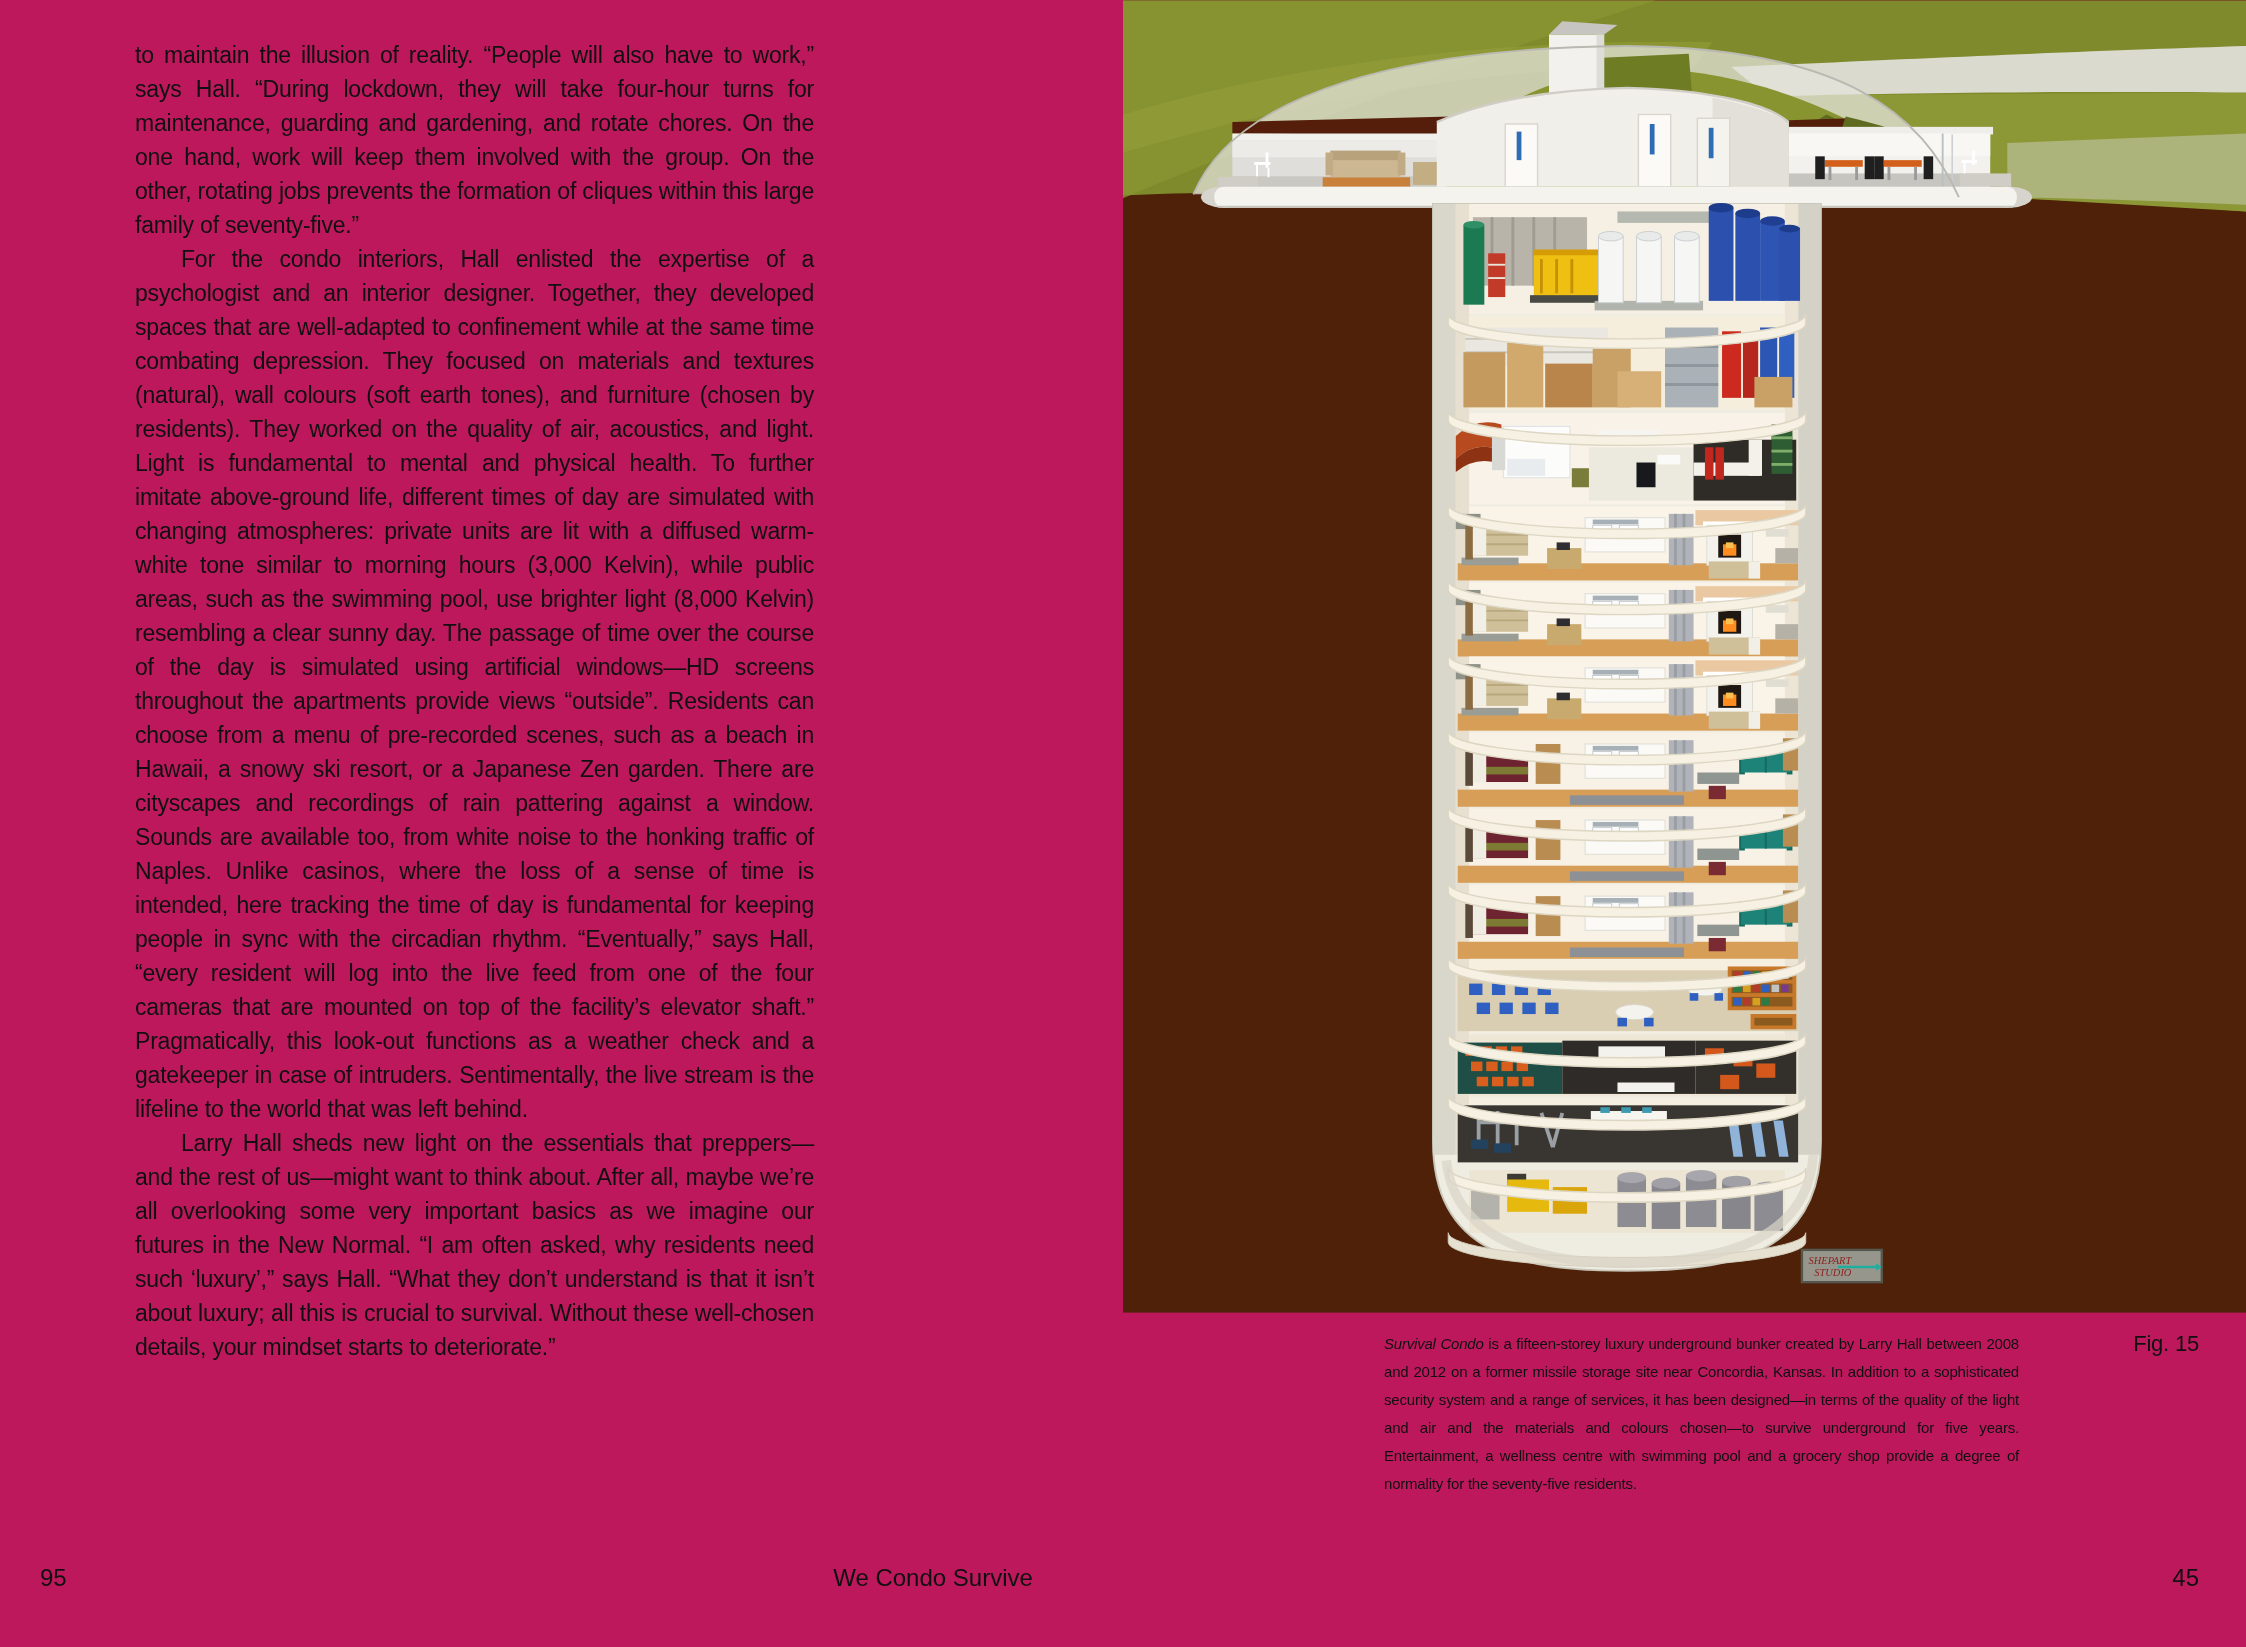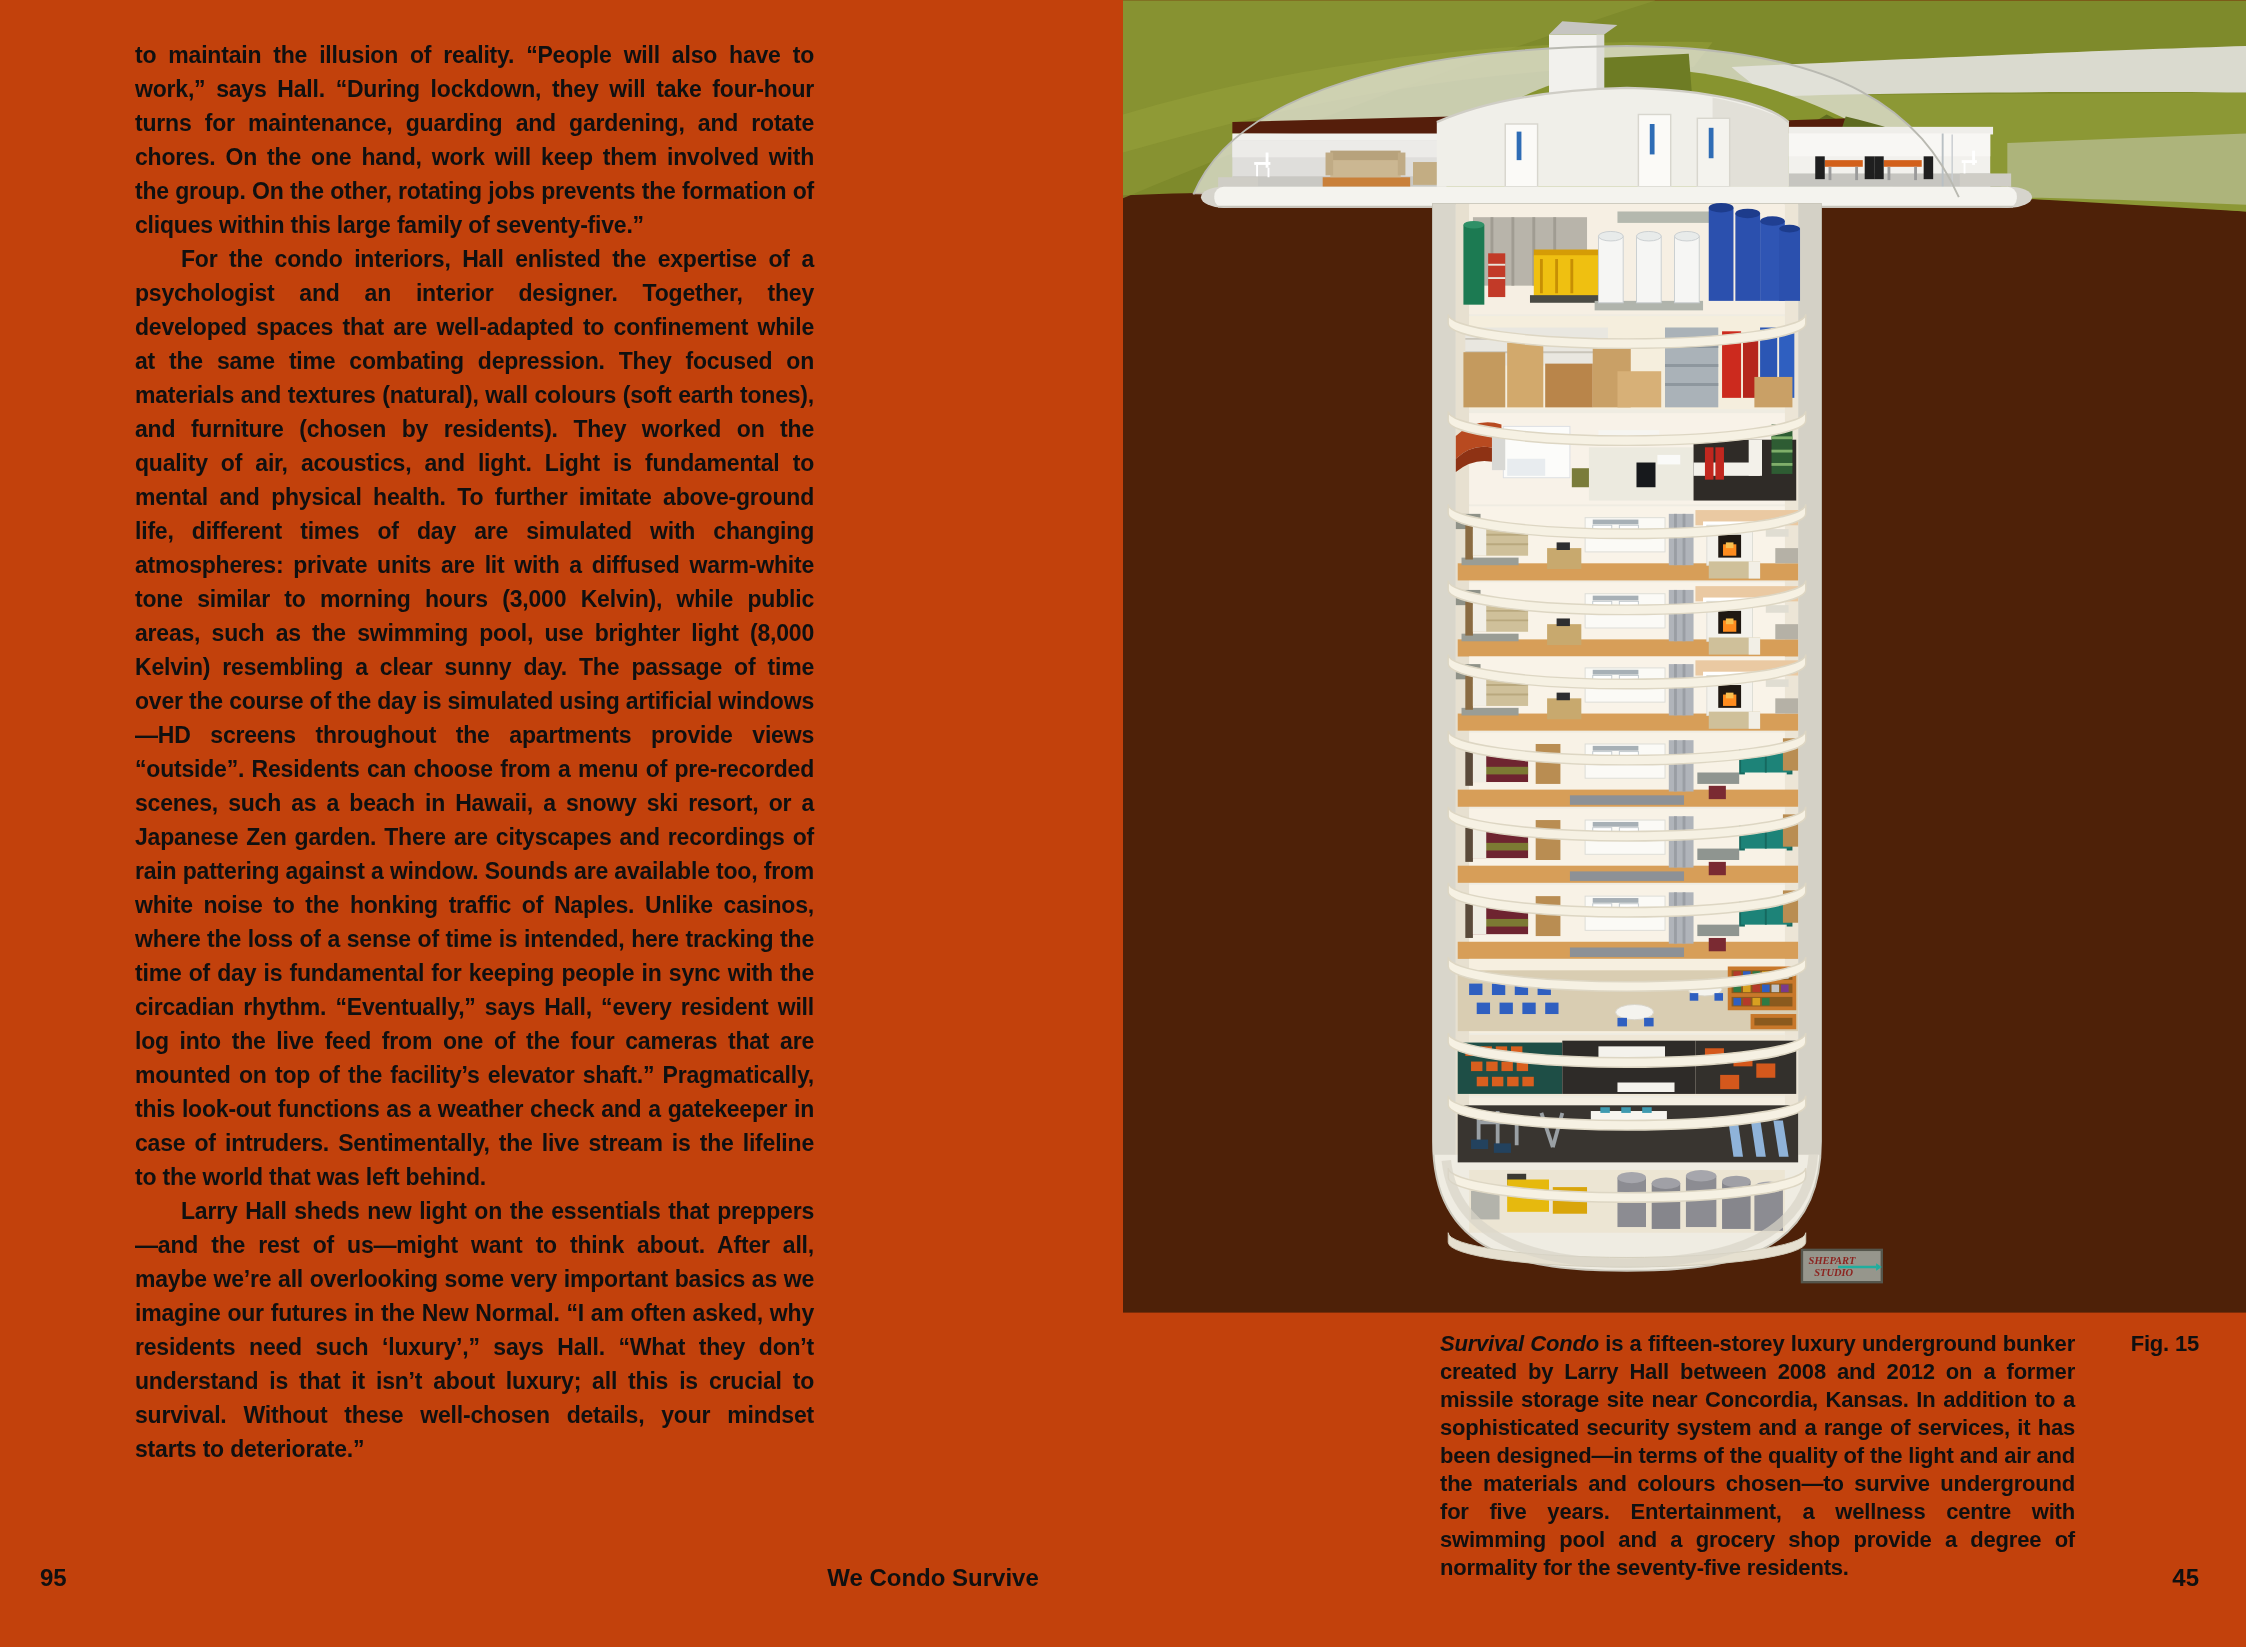--- a/index.html
+++ b/index.html
@@ -1,27 +1,27 @@
 <!DOCTYPE html>
 <html style="font-size:15px"><head>
 <meta charset="utf-8">
 <style>
   html,body{margin:0;padding:0;background:#ffffff;}
   body{width:2247px;height:1647px;position:relative;overflow:hidden;
        font-family:"Liberation Sans", sans-serif;color:#101010;}
-  .spread{position:absolute;inset:0;background:#c2410c;font-weight:bold;}
+  .spread{position:absolute;inset:0;background:#be185d;}
   .body-text{position:absolute;left:135px;top:38px;width:679px;
              font-size:23px;line-height:34px;letter-spacing:-0.2px;
              text-align:justify;}
   .body-text p{margin:0;}
   .body-text p.indent{text-indent:46px;}
   .figure-panel{position:absolute;left:1123px;top:0;width:1123px;height:1313px;margin:0;}
   .figure-panel svg{display:block;}
-  .caption{position:absolute;left:1440px;top:1330px;width:635px;
-           font-size:22px;line-height:28px;letter-spacing:-0.2px;text-align:justify;}
+  .caption{position:absolute;left:1384px;top:1330px;width:635px;
+           font-size:15px;line-height:28px;letter-spacing:-0.2px;text-align:justify;}
   .caption em{font-style:italic;}
   .fig-label{position:absolute;left:2073px;top:1330px;width:126px;text-align:right;
              font-size:22px;line-height:28px;letter-spacing:-0.2px;}
   .pagenum-left{position:absolute;left:40px;top:1564px;font-size:24px;}
   .running-title{position:absolute;left:743px;top:1564px;width:380px;text-align:center;font-size:24px;}
   .pagenum-right{position:absolute;left:2073px;top:1564px;width:126px;text-align:right;font-size:24px;}
 </style>
 </head>
 <body>
 

